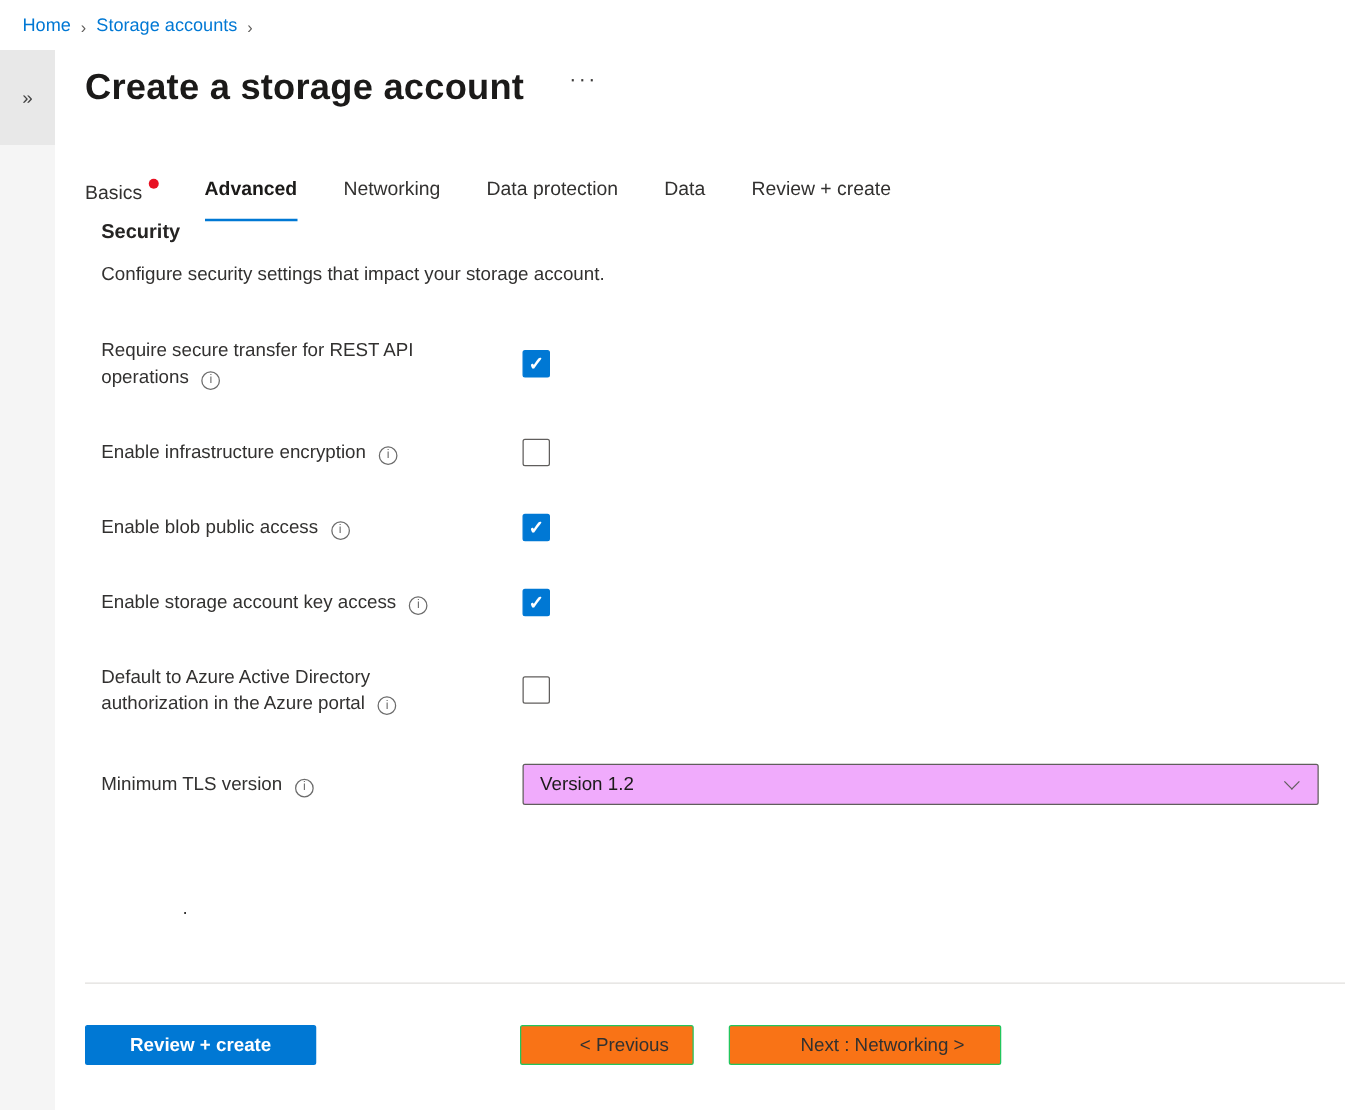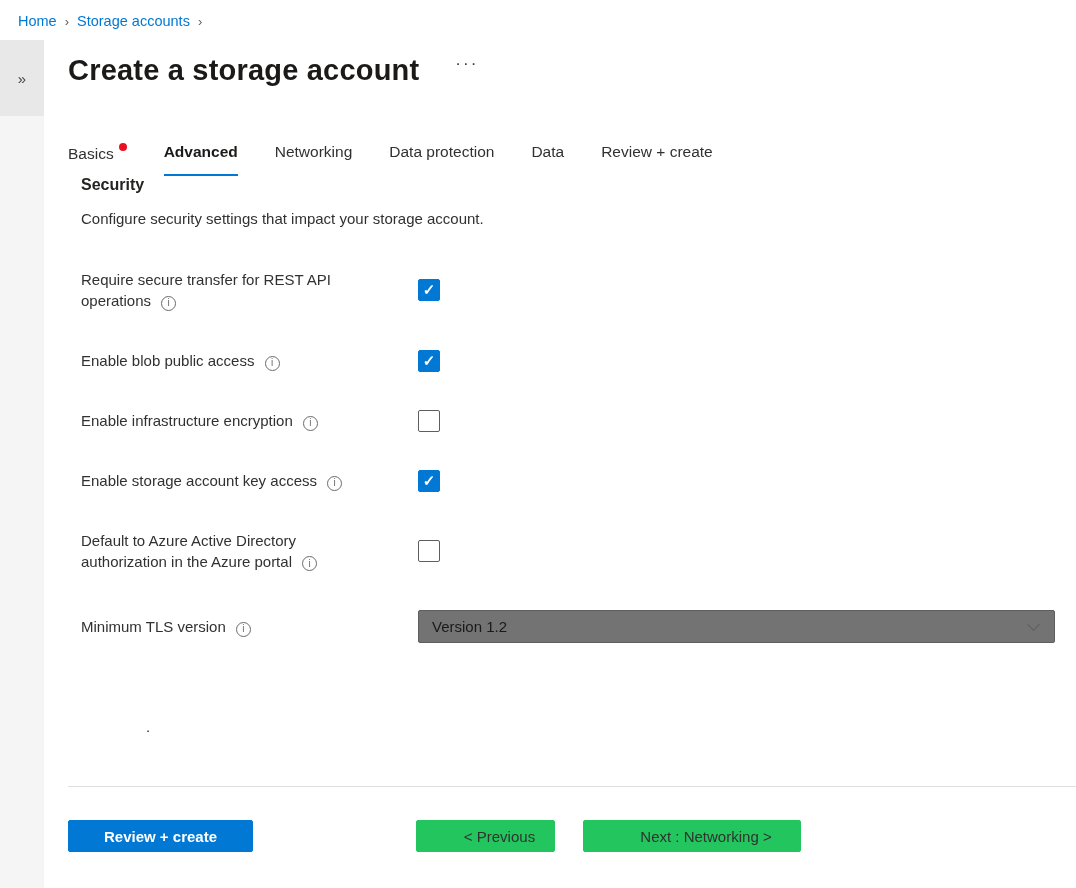--- a/index.html
+++ b/index.html
@@ -44,34 +44,34 @@
                margin-left:6px; vertical-align:0px; cursor:pointer; }
   .info-icon::before { content:"i"; }
 
   .checkbox { width:22px; height:22px; border:1px solid #605e5c; border-radius:2px; background:#fff;
               cursor:pointer; flex-shrink:0; position:relative; }
   .checkbox.checked { background:#0078d4; border-color:#0078d4; }
   .checkbox.checked::after { content:"\2713"; position:absolute; inset:0; display:flex; align-items:center;
                              justify-content:center; color:#fff; font-size:15px; font-weight:700; }
 
   .tls-row { align-items:center; margin-bottom:0; }
-  .select { width:637px; height:33px; border:1px solid #605e5c; border-radius:2px; background:#737373;
+  .select { width:637px; height:33px; border:1px solid #605e5c; border-radius:2px; background:#f0abfc;
             display:flex; align-items:center; justify-content:space-between; padding:0 13px;
             font-size:15px; color:#1b1a19; cursor:pointer; }
   .chevron { width:9px; height:9px; border-right:1.6px solid #605e5c; border-bottom:1.6px solid #605e5c;
              transform:rotate(45deg); margin-top:-4px; margin-right:3px; }
 
   .stray-dot { position:absolute; left:146px; top:718px; font-size:15px; color:#323130; }
 
   
   .divider { position:absolute; left:68px; right:0; top:786px; border-top:1px solid #e1dfdd; }
   .footer { position:absolute; left:68px; top:820px; display:flex; align-items:center; }
   .btn { height:32px; border-radius:2px; font-size:15px; font-family:inherit; cursor:pointer; }
   .btn-primary { width:185px; background:#0078d4; border:1px solid #0078d4; color:#fff; font-weight:700; }
-  .btn-secondary { background:#22c55e; border:1px solid #22c55e; color:#323130;padding-left:28px; }
+  .btn-secondary { background:#f97316; border:1px solid #22c55e; color:#323130;padding-left:28px; }
   .btn-prev { margin-left:163px; width:139px; }
   .btn-next { margin-left:28px; width:218px; }
 </style>
 </head>
 <body>
 
 <div class="breadcrumb">
   <span class="crumb-link">Home</span>
   <span class="crumb-sep">›</span>
   <span class="crumb-link">Storage accounts</span>
@@ -121,32 +121,32 @@
       <div class="form-row">
         <div class="field-label">
           <span>Require secure transfer for REST API operations</span>
           <span class="info-icon"></span>
         </div>
         <div class="checkbox checked"></div>
       </div>
 
       <div class="form-row">
         <div class="field-label">
+          <span>Enable infrastructure encryption</span>
+          <span class="info-icon"></span>
+        </div>
+        <div class="checkbox"></div>
+      </div>
+
+      <div class="form-row">
+        <div class="field-label">
           <span>Enable blob public access</span>
           <span class="info-icon"></span>
         </div>
         <div class="checkbox checked"></div>
-      </div>
-
-      <div class="form-row">
-        <div class="field-label">
-          <span>Enable infrastructure encryption</span>
-          <span class="info-icon"></span>
-        </div>
-        <div class="checkbox"></div>
       </div>
 
       <div class="form-row">
         <div class="field-label">
           <span>Enable storage account key access</span>
           <span class="info-icon"></span>
         </div>
         <div class="checkbox checked"></div>
       </div>
 

